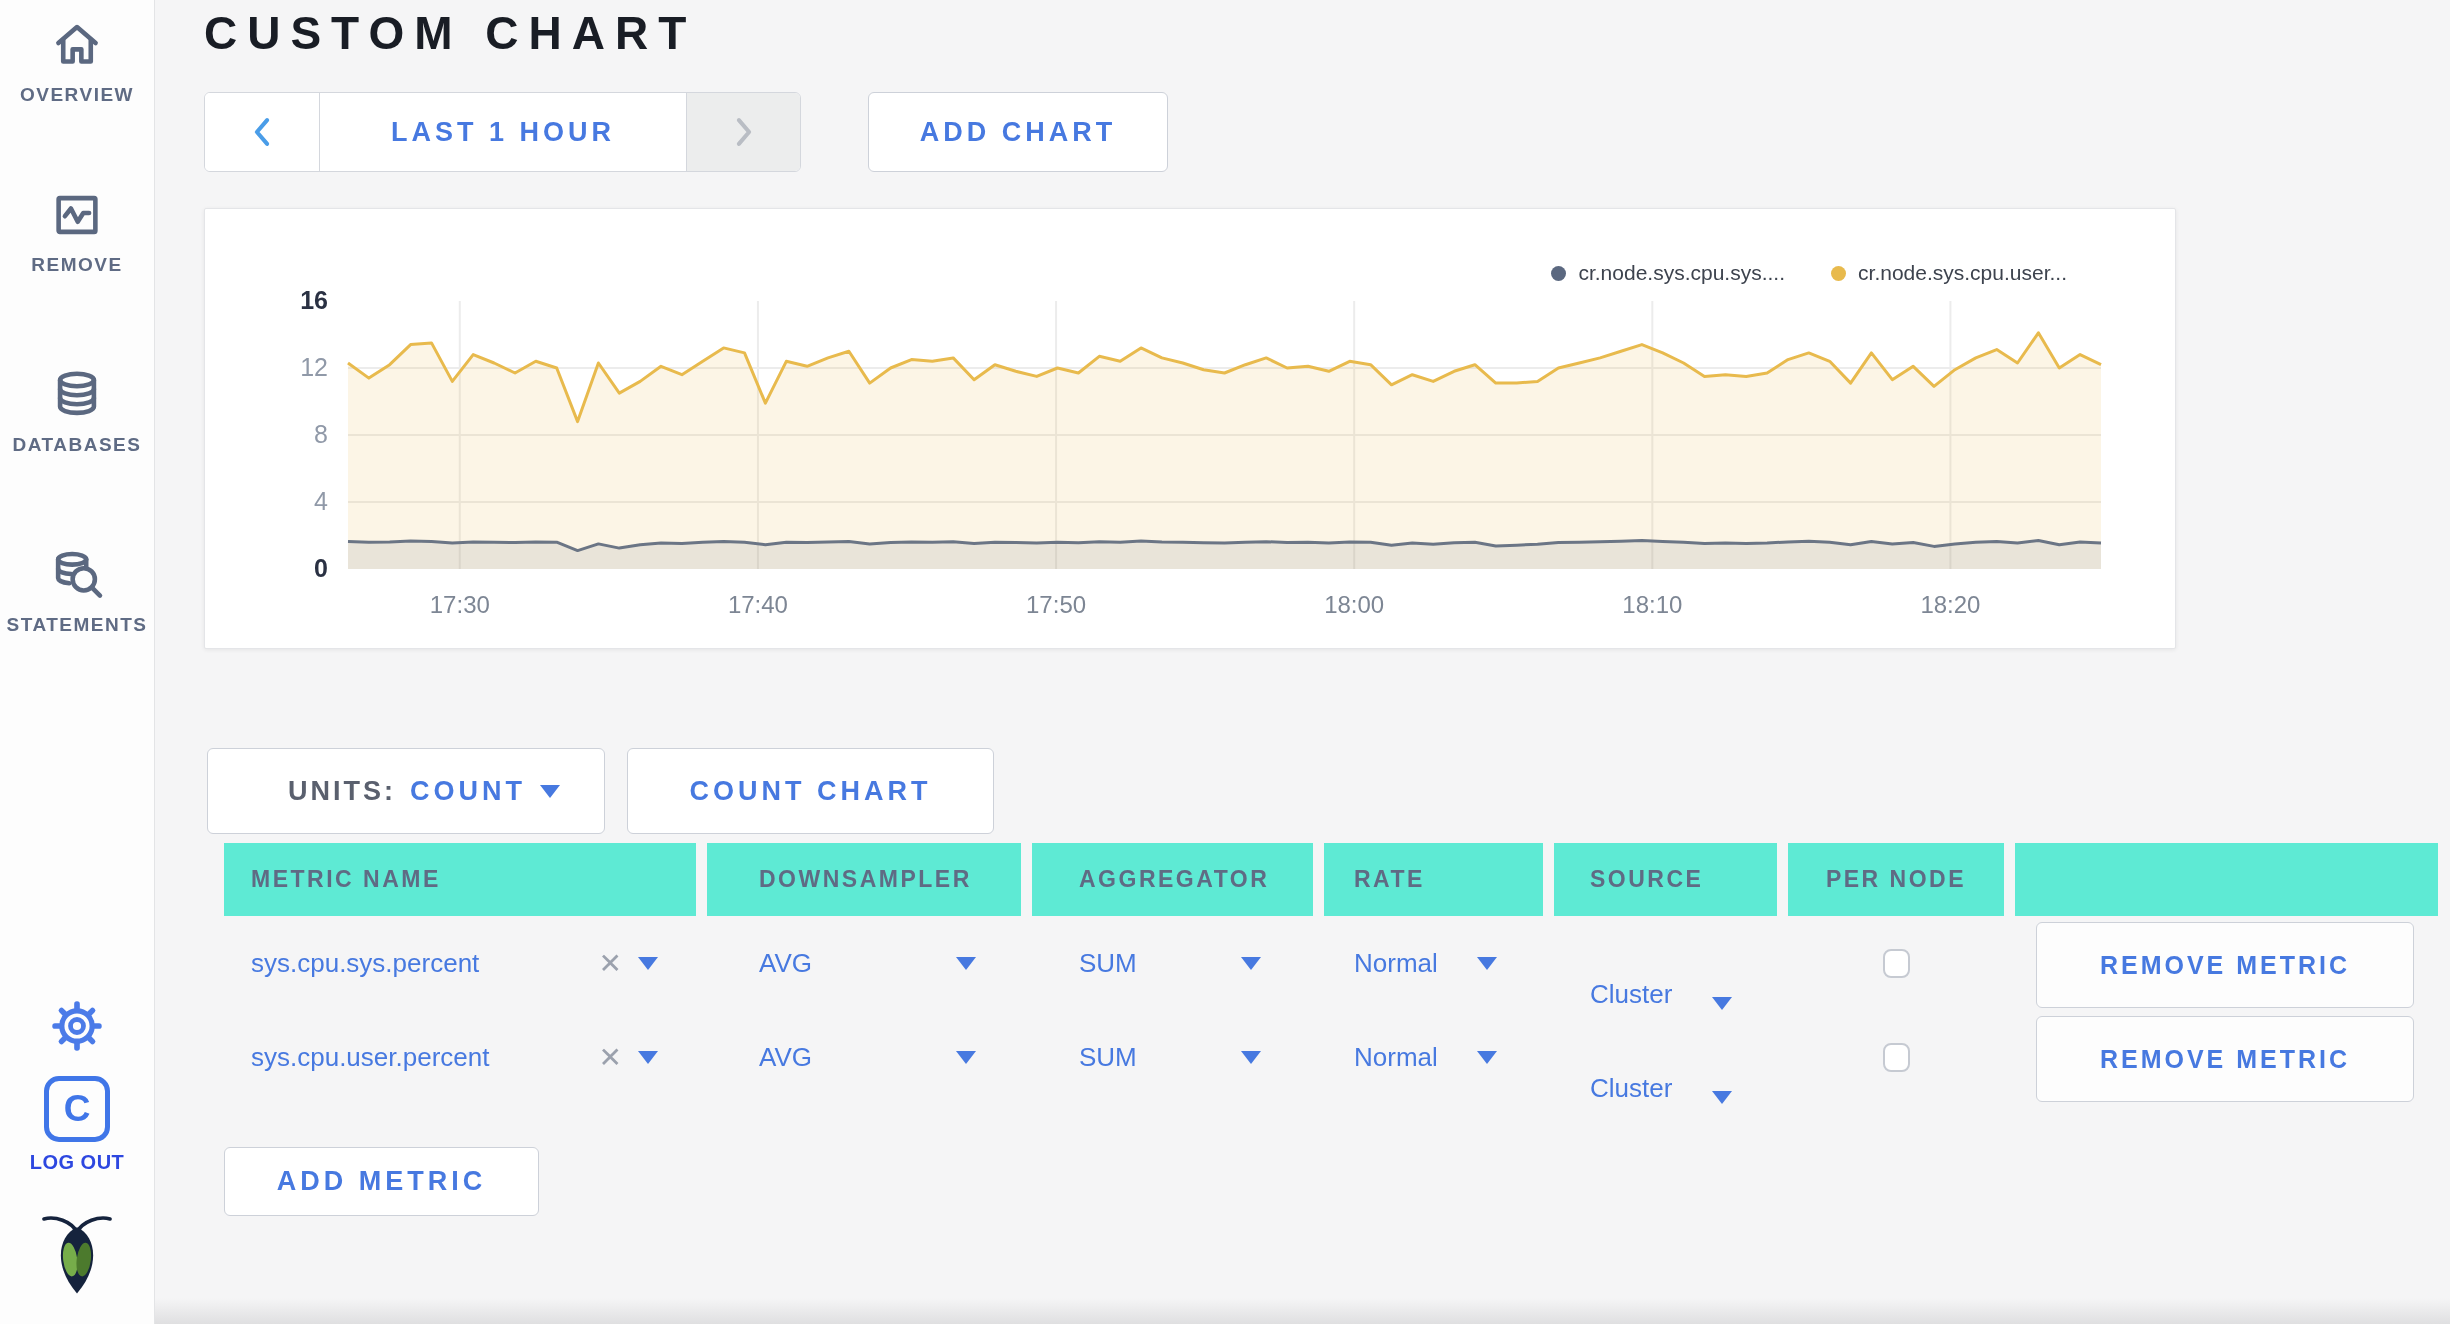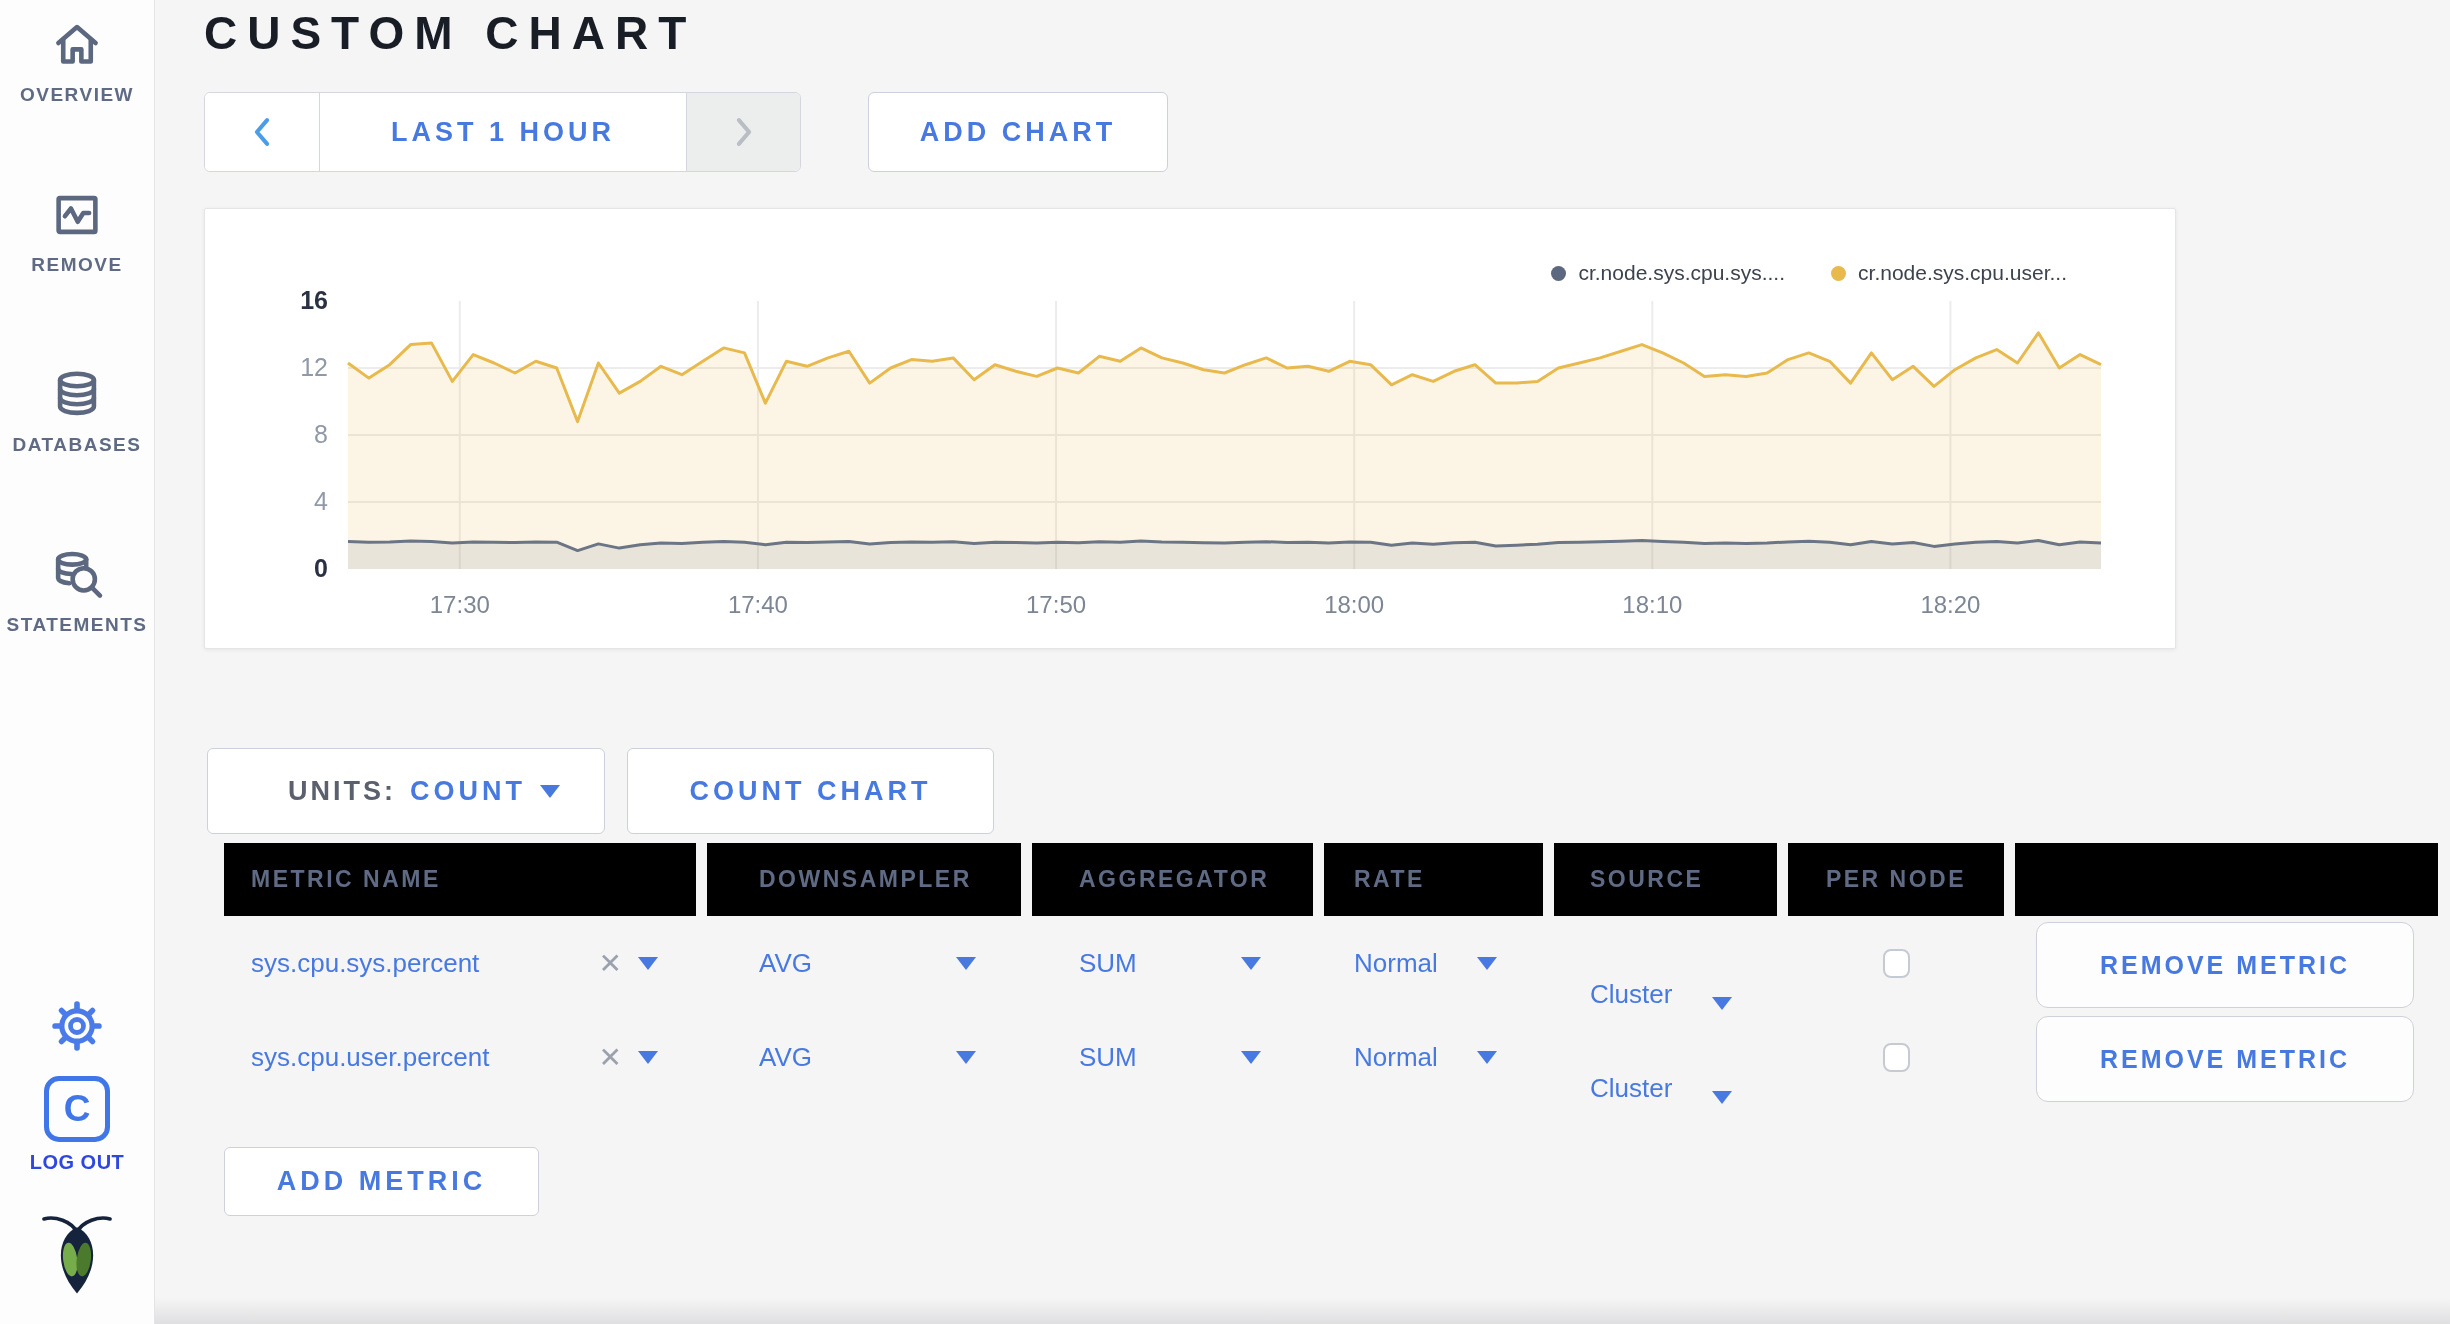--- a/index.html
+++ b/index.html
@@ -62,35 +62,35 @@
   #legend { position:absolute; top:52px; right:108px; display:flex; gap:46px; }
   .legend-entry { display:flex; align-items:center; gap:12px; }
   .legend-dot { width:15px; height:15px; border-radius:50%; }
   .legend-label { font-size:21px; color:#3d434e; }
   #chart-svg-holder { position:absolute; left:0; top:0; width:100%; height:100%; }
 
   
   #metrics-table { position:absolute; left:69px; top:843px; width:2214px; }
   .tgrid { display:grid; grid-template-columns:472px 314px 281px 219px 223px 216px 423px;
     column-gap:11px; }
-  .th { background:#000000; height:73px; display:flex; align-items:center;
+  .th { background:#5eead4; height:73px; display:flex; align-items:center;
     font-size:23px; font-weight:bold; letter-spacing:2.5px; color:#5f6b84; }
   .trow { height:94px; }
   .td { display:flex; align-items:center; font-size:26px; color:#4779e0;gap:12px; }
   .pad1 { padding-left:27px; } .pad2 { padding-left:52px; } .pad3 { padding-left:47px; }
   .pad4 { padding-left:30px; } .pad5 { padding-left:36px; }
   .cell-split { justify-content:space-between; }
   .x-glyph { color:#9ba1ad; font-size:28px; cursor:pointer; }
   .mini-group { display:flex; align-items:center; gap:16px; padding-right:38px; }
   .cr2 { padding-right:45px; } .cr3 { padding-right:52px; }
   .cr4 { padding-right:46px; } .cr5 { padding-right:45px;align-items:flex-end; }
   .checkbox { width:27px; height:29px; border:2px solid #c6cad2; border-radius:8px;
     background:#fff; cursor:pointer; margin:0 auto; }
   .remove-metric-btn { position:relative; width:378px; height:86px; margin-top:4px;
-    margin-left:21px; background:#fdfdfd; border:1px solid #cdd1d9; border-radius:12px;
+    margin-left:21px; background:#fdfdfd; border:1px solid #cdd1d9; border-radius:6px;
     color:#4779e0; font-size:25px; letter-spacing:3px; font-weight:600;
     display:flex; align-items:center; justify-content:center; cursor:pointer; }
 
   #bottom-shadow { position:absolute; left:0; right:0; bottom:0; height:26px;
     background:linear-gradient(to bottom, rgba(90,90,95,0), rgba(90,90,95,0.14)); }
 </style>
 </head>
 <body>
 
 <div id="sidebar">

